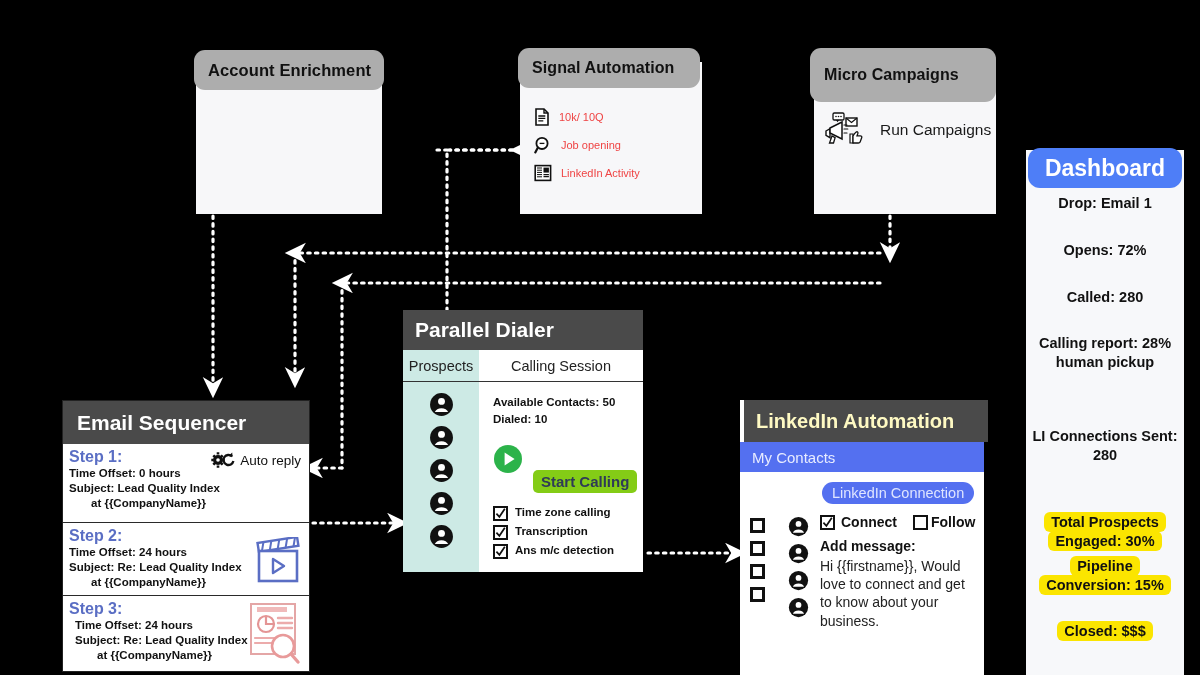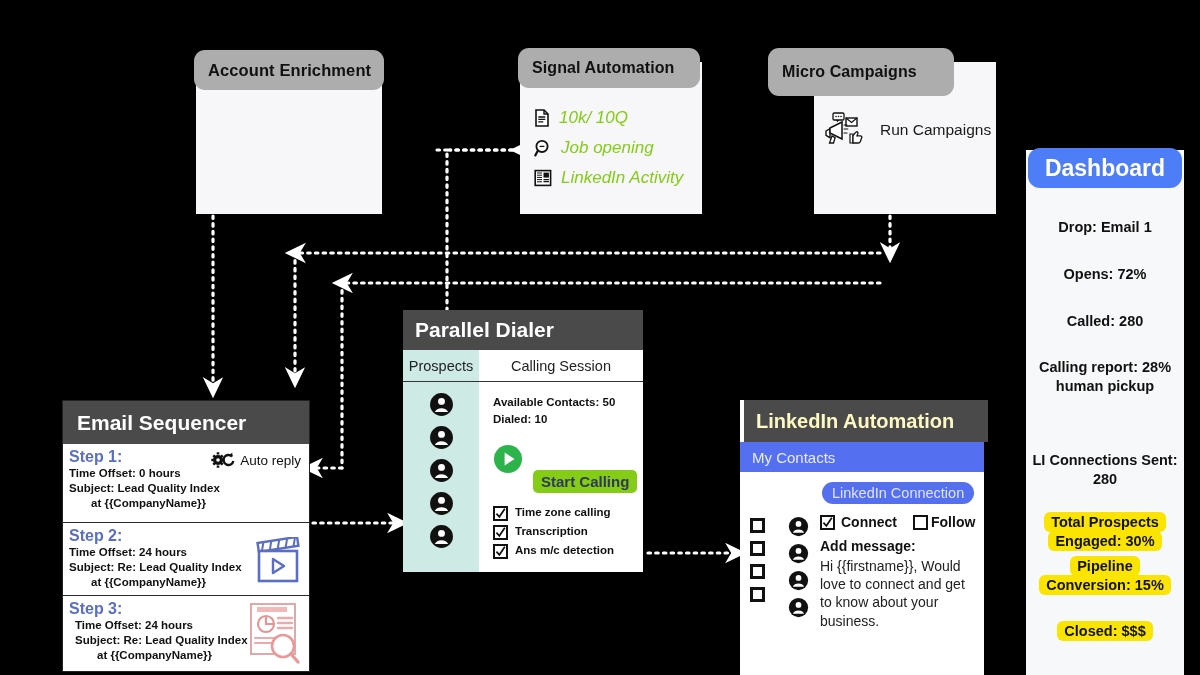--- a/index.html
+++ b/index.html
@@ -28,40 +28,39 @@
 
   
   #acct-card  { left: 196px; top: 62px;  width: 186px; height: 152px; }
   #acct-pill  { left: 194px; top: 50px;  width: 190px; height: 40px; font-size: 16.5px; }
   #acct-body  { position: absolute; left: 200px; top: 100px; width: 180px; }
   #acct-body .row { margin-bottom: 15px; font-size: 15.5px; color: #1a1a1a; }
 
   #sig-card   { left: 520px; top: 62px;  width: 182px; height: 152px; }
   #sig-pill   { left: 518px; top: 48px;  width: 182px; height: 40px; font-size: 16px; }
   #sig-body   { position: absolute; left: 534px; top: 108px; width: 170px; }
-  #sig-body .row { margin-bottom: 10px; font-size: 17px; color: #84cc16; font-style: italic; }
+  #sig-body .row { margin-bottom: 10px; font-size: 11px; color: #ef4444; }
 
   #mic-card   { left: 814px; top: 62px;  width: 182px; height: 152px; }
-  #mic-pill   { left: 768px; top: 48px;  width: 186px; height: 48px; font-size: 16px; }
+  #mic-pill   { left: 810px; top: 48px;  width: 186px; height: 54px; font-size: 16px; }
   #mic-body   { position: absolute; left: 824px; top: 112px; width: 176px; }
   #mic-body .row { font-size: 15.5px; color: #1a1a1a; }
 
   
   #dash-card { left: 1026px; top: 150px; width: 158px; height: 525px; background:#f7f8fa; }
   #dash-pill {
     position: absolute; left: 1028px; top: 148px; width: 154px; height: 40px;
     background: #4e7ef7; border-radius: 12px;
     display: flex; align-items: center; justify-content: center;
     color: #fff; font-size: 23px; font-weight: bold;
   }
   .dash-line {
     position: absolute; width: 158px; left: 1026px;
     text-align: center; font-size: 14.5px; font-weight: bold; color: #111;
     line-height: 1.28;
-    margin-top: 24px;
   }
   .dash-hl {
     position: absolute; left: 1030px; width: 150px;
     text-align: center; font-size: 14.5px; font-weight: bold; color: #111;
     line-height: 1.3;
   }
   .dash-hl span {
     background: #fbe500; box-decoration-break: clone;
     -webkit-box-decoration-break: clone;
     padding: 2px 7px; border-radius: 6px;

